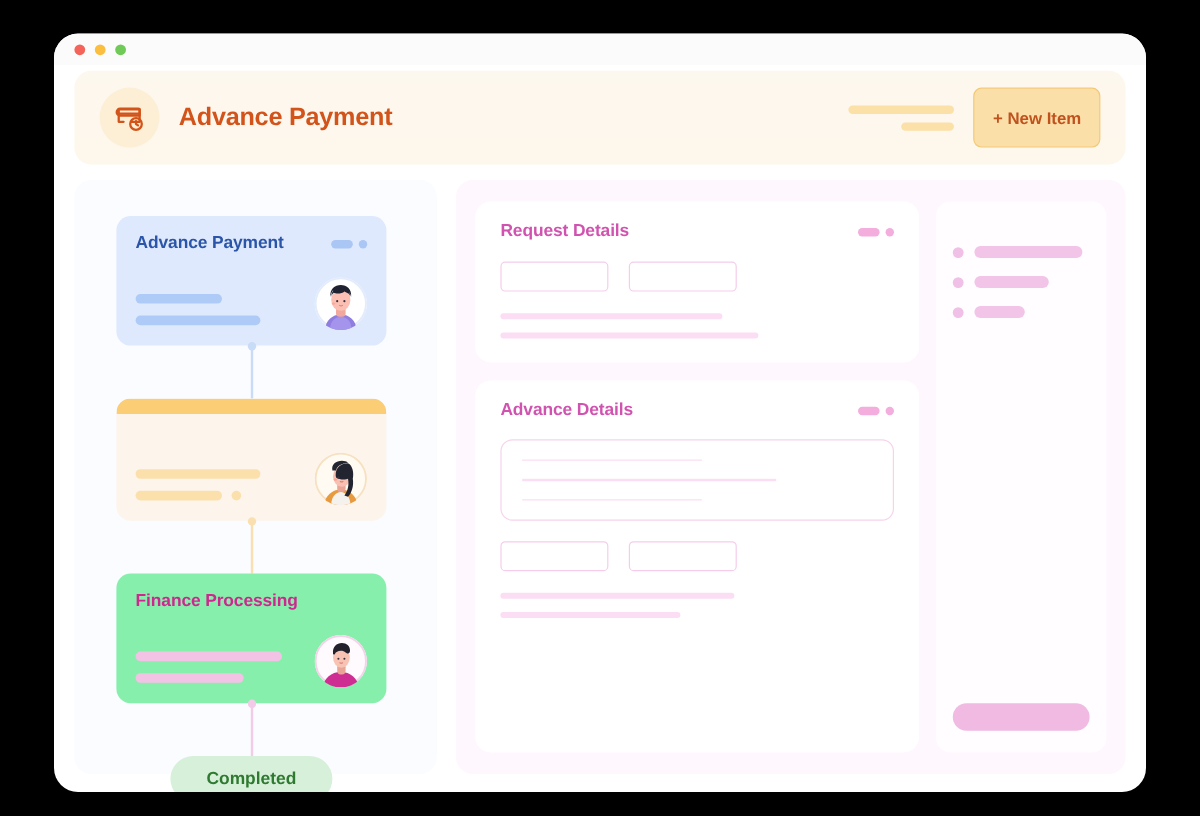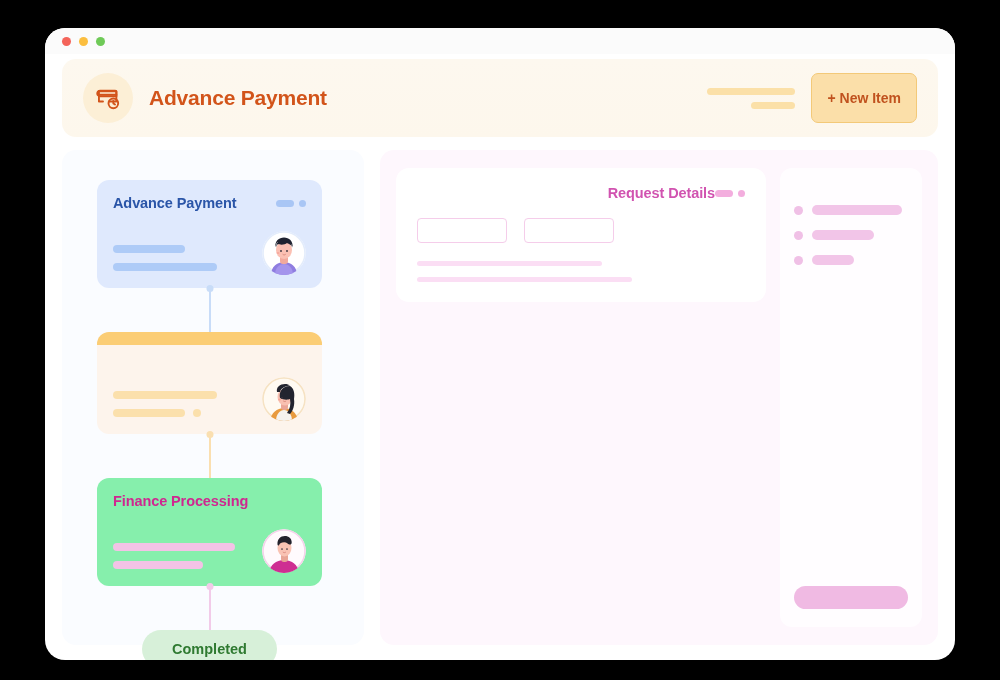--- a/index.html
+++ b/index.html
@@ -175,21 +175,21 @@
     cursor: pointer;
   }
 
   
   .detail-col { flex: 1 1 auto; display: flex; flex-direction: column; gap: 15px; }
   .detail-card {
     background: #ffffff;
     border-radius: 13px;
     padding: 17px 21px 20px 21px;
   }
-  .detail-head { display: flex; align-items: center; justify-content: flex-end; }
+  .detail-head { display: flex; align-items: center; justify-content: space-between; }
   .detail-title { font-size: 14.5px; font-weight: bold; color: #d153b0; letter-spacing: -0.1px; }
   .detail-head .pill { width: 18px; height: 7px; border-radius: 4px; background: #f3aede; }
   .detail-head .dotsm { width: 7px; height: 7px; border-radius: 50%; background: #f3aede; }
   .inputs-row { display: flex; gap: 17px; margin-top: 17px; }
   .input-box {
     width: 90px; height: 25px;
     border: 1px solid #f5cdea;
     border-radius: 4px;
     background: #ffffff;
   }
@@ -396,20 +396,42 @@
           <div class="inputs-row">
             <input class="input-box" value="" style="">
             <input class="input-box" value="" style="">
           </div>
           <div class="plines">
             <span class="pline" style="width:185px"></span>
             <span class="pline" style="width:215px"></span>
           </div>
         </div>
 
+        <div class="detail-card card-advance">
+          <div class="detail-head">
+            <span class="detail-title">Advance Details</span>
+            <span class="pilldot">
+              <span class="pill"></span>
+              <span class="dotsm"></span>
+            </span>
+          </div>
+          <div class="textarea-box">
+            <span class="pline" style="width:150px"></span>
+            <span class="pline" style="width:212px"></span>
+            <span class="pline" style="width:150px"></span>
+          </div>
+          <div class="inputs-row">
+            <input class="input-box" value="" style="">
+            <input class="input-box" value="" style="">
+          </div>
+          <div class="plines">
+            <span class="pline" style="width:195px"></span>
+            <span class="pline" style="width:150px"></span>
+          </div>
+        </div>
 
       </div>
 
       <div class="side-panel">
         <div class="side-list">
           <div class="side-item">
             <span class="side-bullet"></span>
             <span class="side-bar" style="width:90px"></span>
           </div>
           <div class="side-item">

